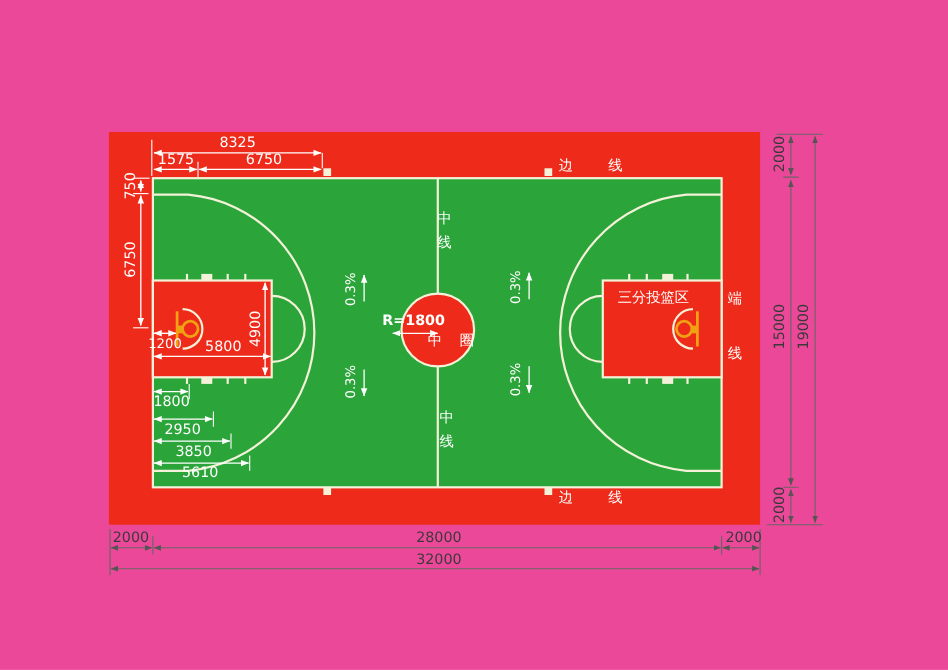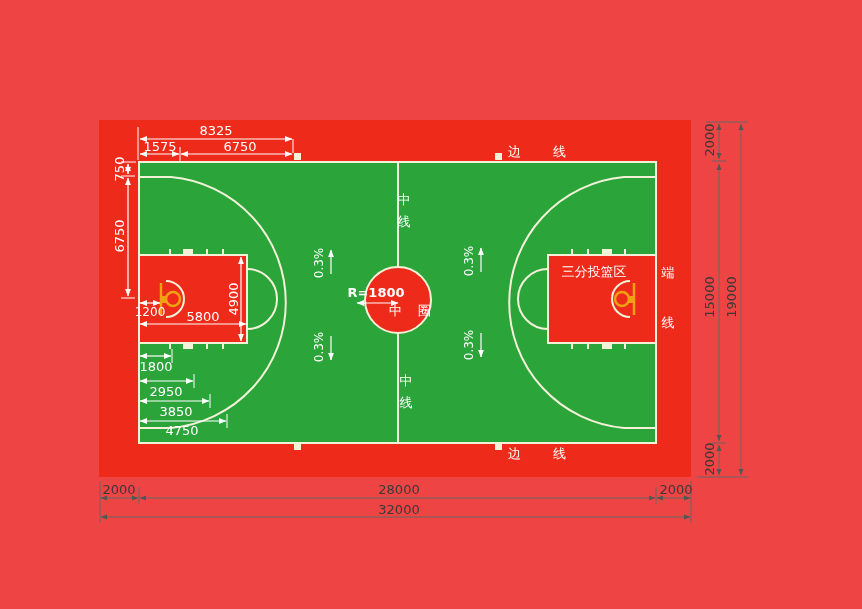--- a/index.html
+++ b/index.html
@@ -1,17 +1,17 @@
 <!DOCTYPE html>
 <html><head>
 <meta charset="utf-8">
 <style>
   html,body{margin:0;padding:0;background:#ffffff;}
   #stage{
-    position:relative;width:862px;height:609px;background:#ef4444;overflow:hidden;
+    position:relative;width:862px;height:609px;background:#ec4899;overflow:hidden;
     font-family:"DejaVu Sans","Liberation Sans",sans-serif;
   }
   #stage svg{position:absolute;left:0;top:0;}
   .lab{
     position:absolute;white-space:nowrap;font-size:13px;line-height:1;
     transform:translate(-50%,-50%);
   }
   .w{color:#ffffff;}
   .d{color:#3a3a3a;}
   .rot{transform:translate(-50%,-50%) rotate(-90deg);}
@@ -166,21 +166,21 @@
   <div class="lab w" style="left:160px;top:146px;">1575</div>
   <div class="lab w" style="left:240px;top:146px;">6750</div>
   <div class="lab w rot" style="left:119px;top:169px;">750</div>
   <div class="lab w rot" style="left:119px;top:236px;">6750</div>
   <div class="lab w f12" style="left:150px;top:312px;">1200</div>
   <div class="lab w" style="left:203px;top:316px;">5800</div>
   <div class="lab w rot" style="left:233px;top:299px;">4900</div>
   <div class="lab w" style="left:156px;top:366px;">1800</div>
   <div class="lab w" style="left:166px;top:391px;">2950</div>
   <div class="lab w" style="left:176px;top:411px;">3850</div>
-  <div class="lab w" style="left:182px;top:430px;">4750</div>
+  <div class="lab w" style="left:182px;top:430px;">5610</div>
 
   <div class="lab w rot f12" style="left:319px;top:263px;">0.3%</div>
   <div class="lab w rot f12" style="left:319px;top:347px;">0.3%</div>
   <div class="lab w rot f12" style="left:469px;top:261px;">0.3%</div>
   <div class="lab w rot f12" style="left:469px;top:345px;">0.3%</div>
 
   <div class="lab w" style="left:376px;top:292px;font-weight:bold;">R=1800</div>
   <div class="lab w ls6" style="left:401px;top:310px;">中 圈</div>
 
   <div class="lab w" style="left:404px;top:199px;">中</div>

